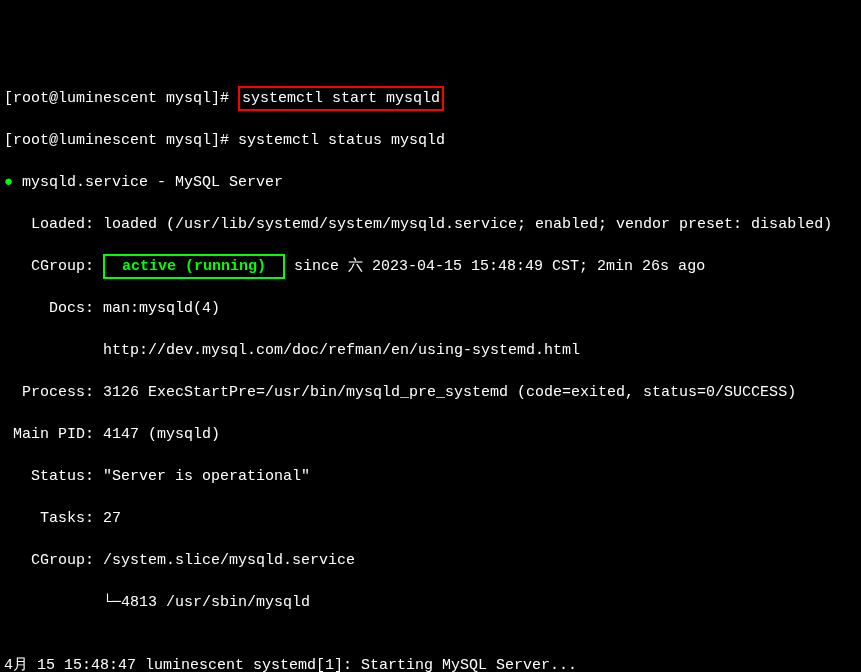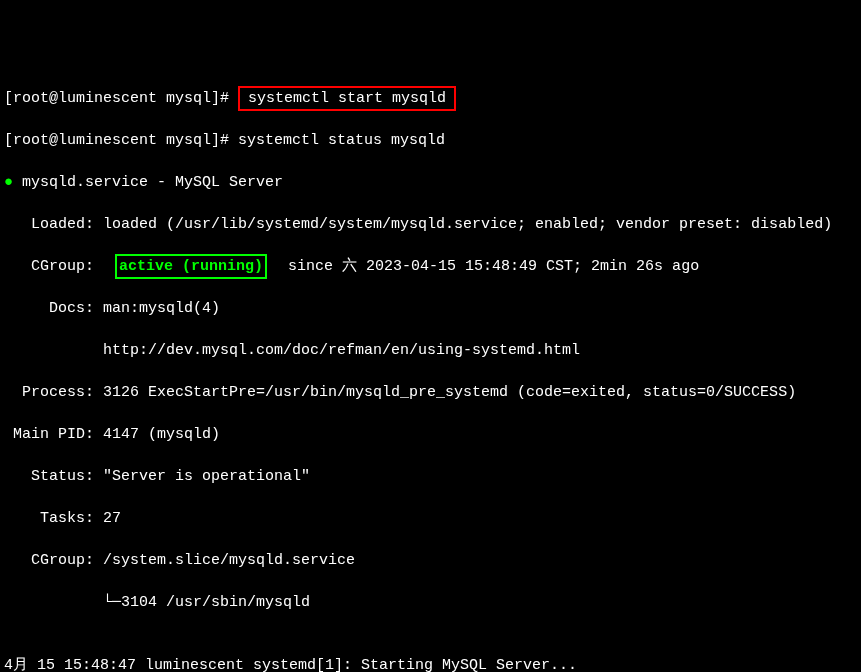--- a/index.html
+++ b/index.html
@@ -10,28 +10,28 @@
       font-family: "Courier New", Consolas, monospace;
       font-size: 15px;
       line-height: 1.4;
       white-space: pre;
       width: 861px;
       box-sizing: border-box;
     }
     .highlight-red {
       border: 2px solid #ff0000;
       display: inline-block;
-      padding: 0 8px;
+      padding: 0 2px;
       margin: -2px 0;
     }
     .highlight-green {
       border: 2px solid #00ff00;
       display: inline-block;
-      padding: 0 2px;
-      margin: -2px 12px;
+      padding: 0 17px;
+      margin: -2px 0;
     }
     .bold { font-weight: bold; }
     .green-text { color: #00ff00; }
     .dot-green { color: #00ff00; }
     .line { display: block; }
   </style>
 </head>
 <body>
 
 
@@ -41,21 +41,21 @@
 <span class="line"><span class="dot-green">●</span><span> mysqld.service - MySQL Server</span></span>
 <span class="line">   Loaded: loaded (/usr/lib/systemd/system/mysqld.service; enabled; vendor preset: disabled)</span>
 <span class="line"><span>   CGroup: </span><span class="highlight-green bold green-text">active (running)</span><span> since 六 2023-04-15 15:48:49 CST; 2min 26s ago</span></span>
 <span class="line">     Docs: man:mysqld(4)</span>
 <span class="line">           http://dev.mysql.com/doc/refman/en/using-systemd.html</span>
 <span class="line">  Process: 3126 ExecStartPre=/usr/bin/mysqld_pre_systemd (code=exited, status=0/SUCCESS)</span>
 <span class="line"> Main PID: 4147 (mysqld)</span>
 <span class="line">   Status: "Server is operational"</span>
 <span class="line">    Tasks: 27</span>
 <span class="line">   CGroup: /system.slice/mysqld.service</span>
-<span class="line">           └─3104 /usr/sbin/mysqld</span>
+<span class="line">           └─4813 /usr/sbin/mysqld</span>
 <span class="line"></span>
 <span class="line">4月 15 15:48:47 luminescent systemd[1]: Starting MySQL Server...</span>
 
 
 
 
 
 
 
 

